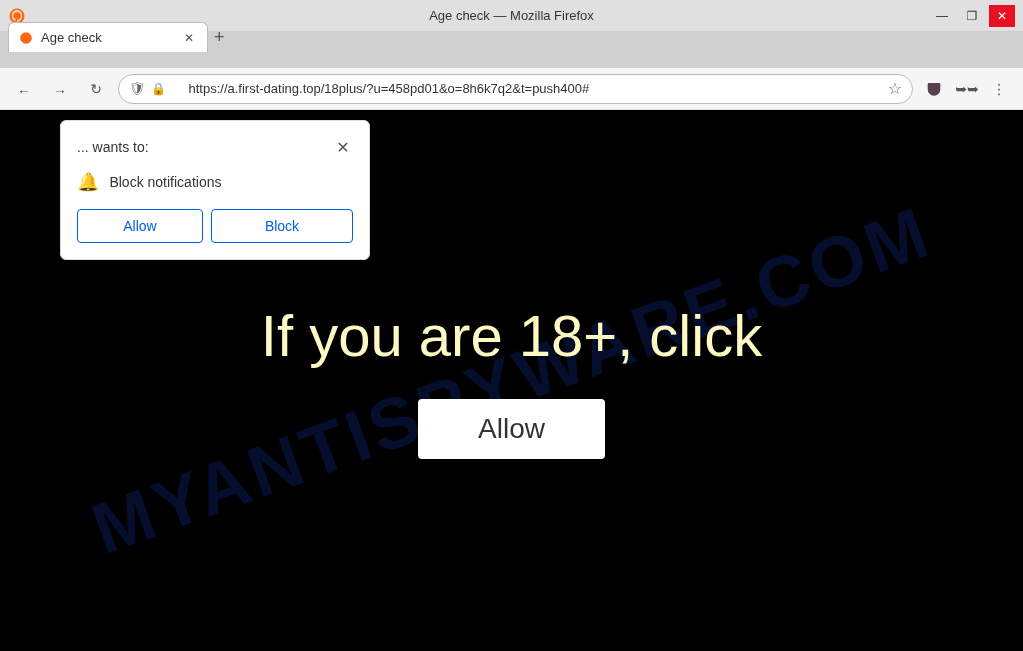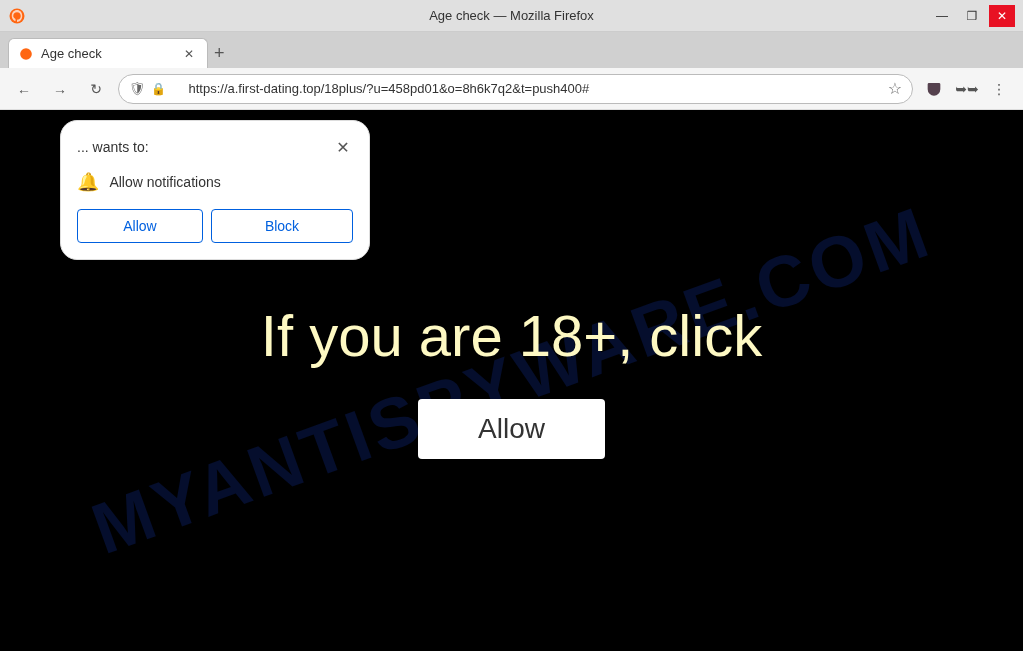--- a/index.html
+++ b/index.html
@@ -64,21 +64,21 @@
       color: #333;
     }
     .title-btn.close { background: #e81123; color: #fff; }
 
     
     .tab-bar {
       background: #d0d0d0;
       height: 36px;
       display: flex;
       align-items: flex-end;
-      padding: 0 8px;
+      padding: 16px 8px;
     }
 
     .tab {
       background: #fff;
       height: 30px;
       min-width: 200px;
       max-width: 240px;
       display: flex;
       align-items: center;
       padding: 0 10px;
@@ -255,21 +255,21 @@
       border-radius: 4px;
       font-weight: 400;
     }
 
     
     .notification-popup {
       position: absolute;
       top: 10px;
       left: 60px;
       background: #fff;
-      border-radius: 17px;
+      border-radius: 6px;
       box-shadow: 0 4px 20px rgba(0,0,0,0.3);
       padding: 16px;
       width: 310px;
       z-index: 100;
       border: 1px solid #ddd;
     }
 
     .popup-header {
       display: flex;
       align-items: center;
@@ -403,21 +403,21 @@
     <button class="allow-btn">Allow</button>
   </div>
 
   <div class="notification-popup">
     <div class="popup-header">
       <span class="popup-title">... wants to:</span>
       <button class="popup-close">✕</button>
     </div>
     <div class="notification-row">
       <span class="bell-icon">🔔</span>
-      <span class="notification-label">Allow notifications</span>
+      <span class="notification-label">Block notifications</span>
     </div>
     <div class="popup-buttons">
       <button class="popup-allow-btn">Allow</button>
       <button class="popup-block-btn">Block</button>
     </div>
   </div>
 
 </div>
 
 </body></html>

